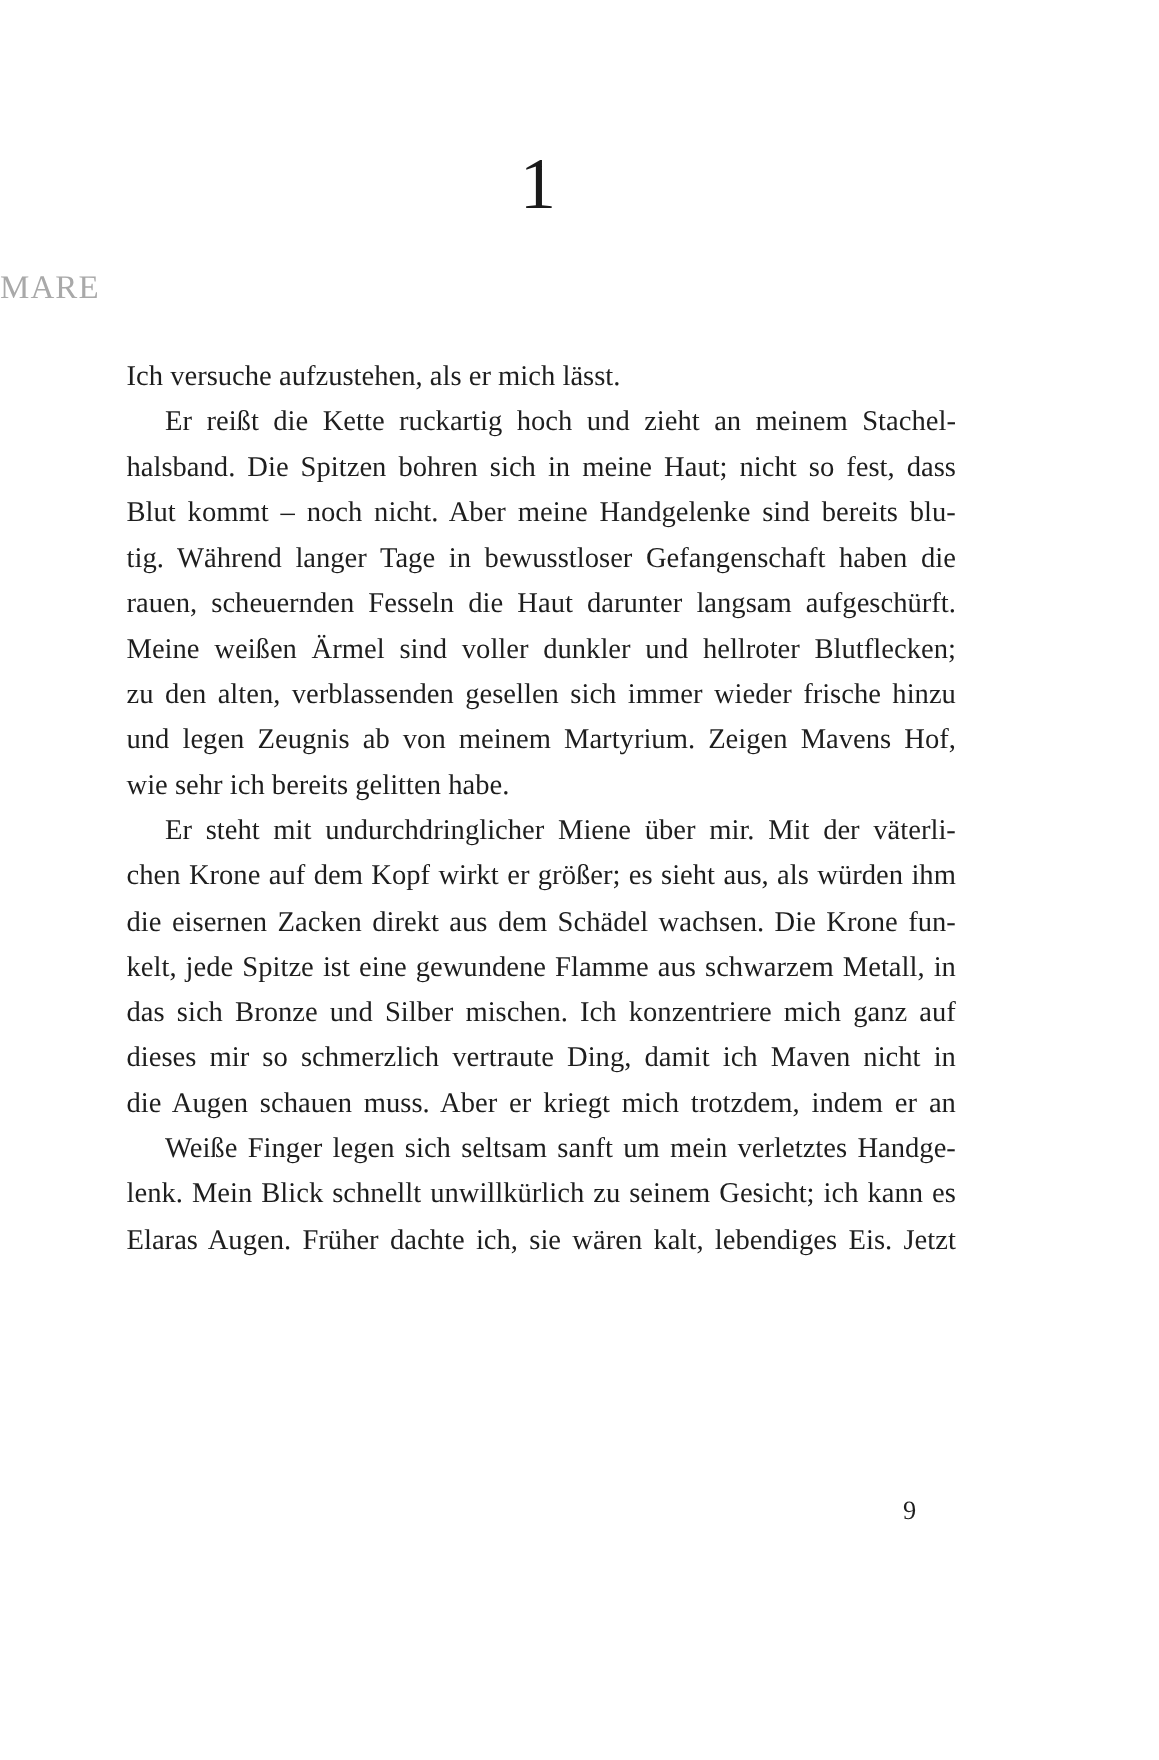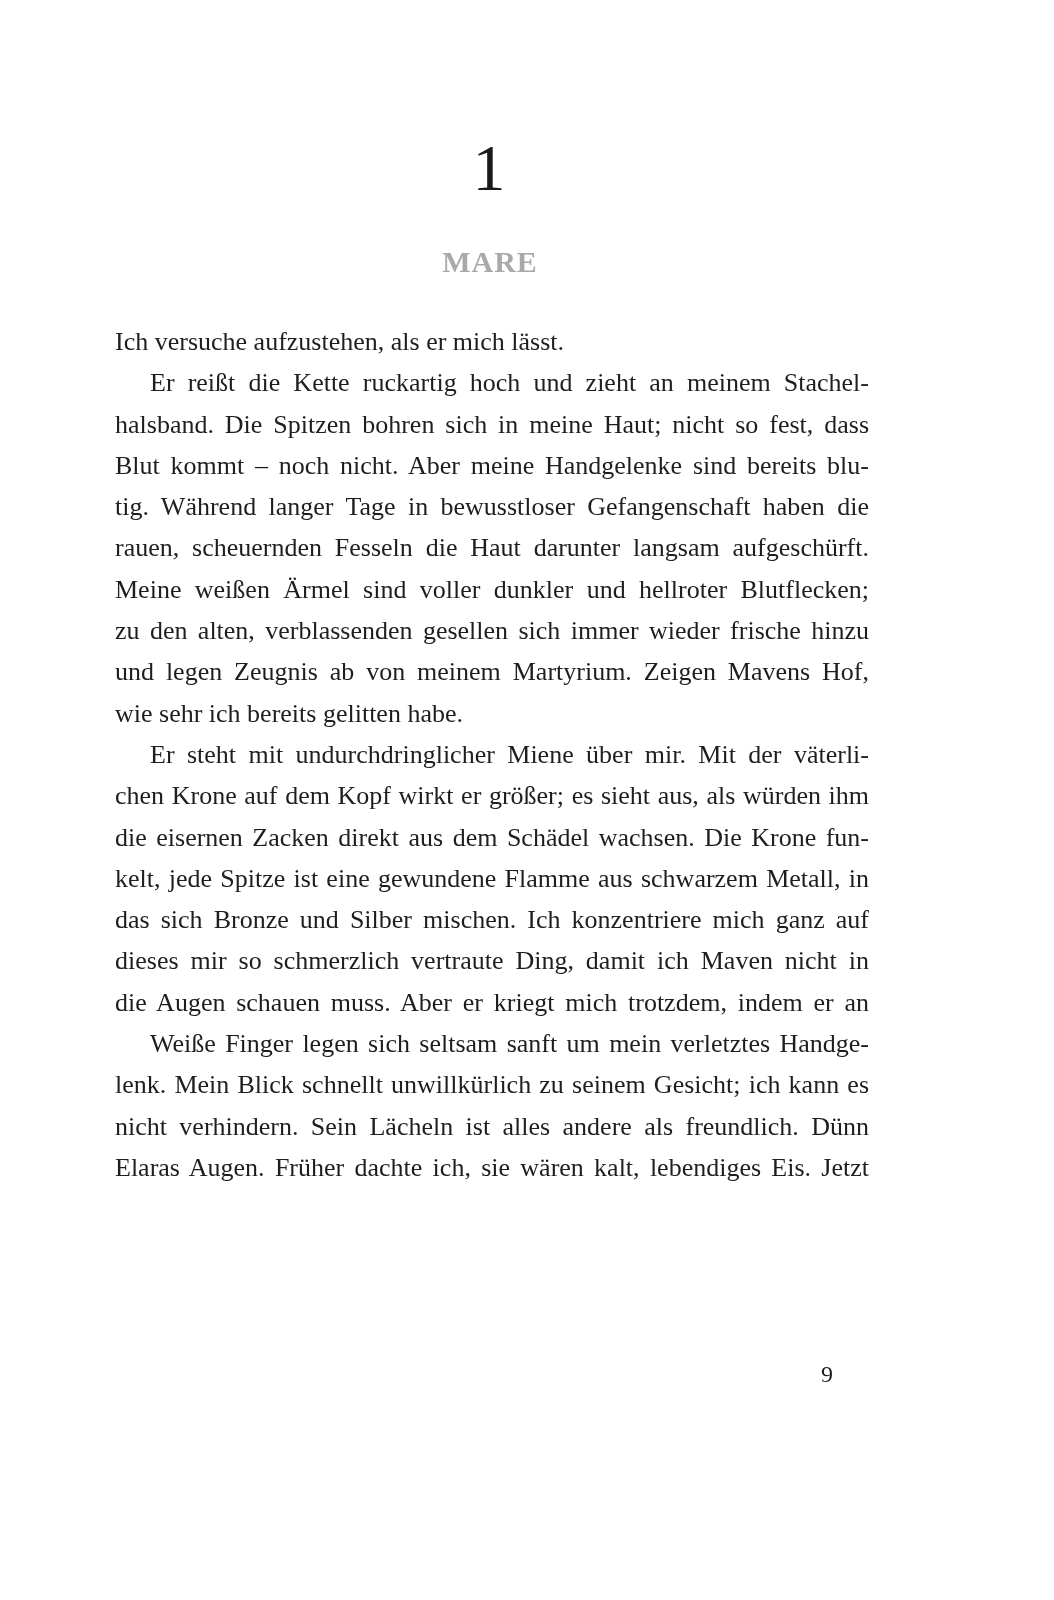--- a/index.html
+++ b/index.html
@@ -24,26 +24,26 @@
       font-size: 66px;
       line-height: 80px;
       color: #1a1a1a;
       font-weight: normal;
     }
     .chapter-title {
       position: absolute;
       left: 0;
       width: 980px;
       top: 244px;
-      text-align: center;
+      text-align: left;
       font-size: 30px;
       line-height: 36px;
       letter-spacing: 1px;
       color: #a9a9a9;
-      font-weight: bold;
+      font-weight: normal;
     }
     .body-text {
       position: absolute;
       left: 115px;
       top: 321px;
       width: 754px;
     }
     .line {
       display: block;
       height: 41.3px;
@@ -90,18 +90,17 @@
       <span class="line last">wie sehr ich bereits gelitten habe.</span>
       <span class="line indent">Er steht mit undurchdringlicher Miene über mir. Mit der väterli-</span>
       <span class="line">chen Krone auf dem Kopf wirkt er größer; es sieht aus, als würden ihm</span>
       <span class="line">die eisernen Zacken direkt aus dem Schädel wachsen. Die Krone fun-</span>
       <span class="line">kelt, jede Spitze ist eine gewundene Flamme aus schwarzem Metall, in</span>
       <span class="line">das sich Bronze und Silber mischen. Ich konzentriere mich ganz auf</span>
       <span class="line">dieses mir so schmerzlich vertraute Ding, damit ich Maven nicht in</span>
       <span class="line">die Augen schauen muss. Aber er kriegt mich trotzdem, indem er an</span>
       <span class="line indent">Weiße Finger legen sich seltsam sanft um mein verletztes Handge-</span>
       <span class="line">lenk. Mein Blick schnellt unwillkürlich zu seinem Gesicht; ich kann es</span>
-      <span class="line">nicht verhindern. Sein Lächeln ist alles andere als freundlich. Dünn</span>
       <span class="line">Elaras Augen. Früher dachte ich, sie wären kalt, lebendiges Eis. Jetzt</span>
     </div>
 
   <div class="page-number">9</div>
 </div>
 
 </body></html>

